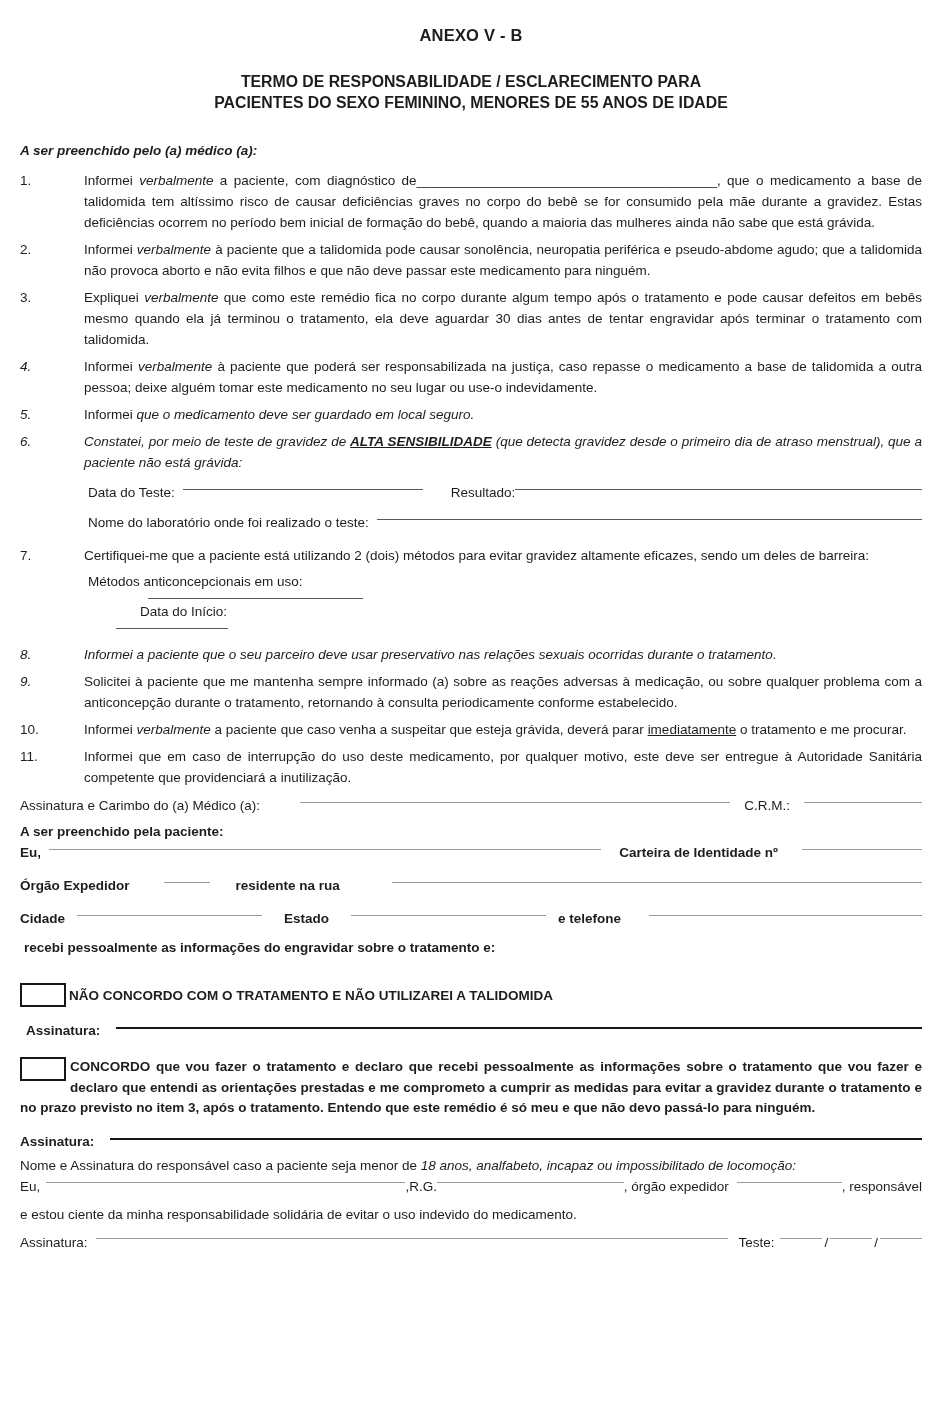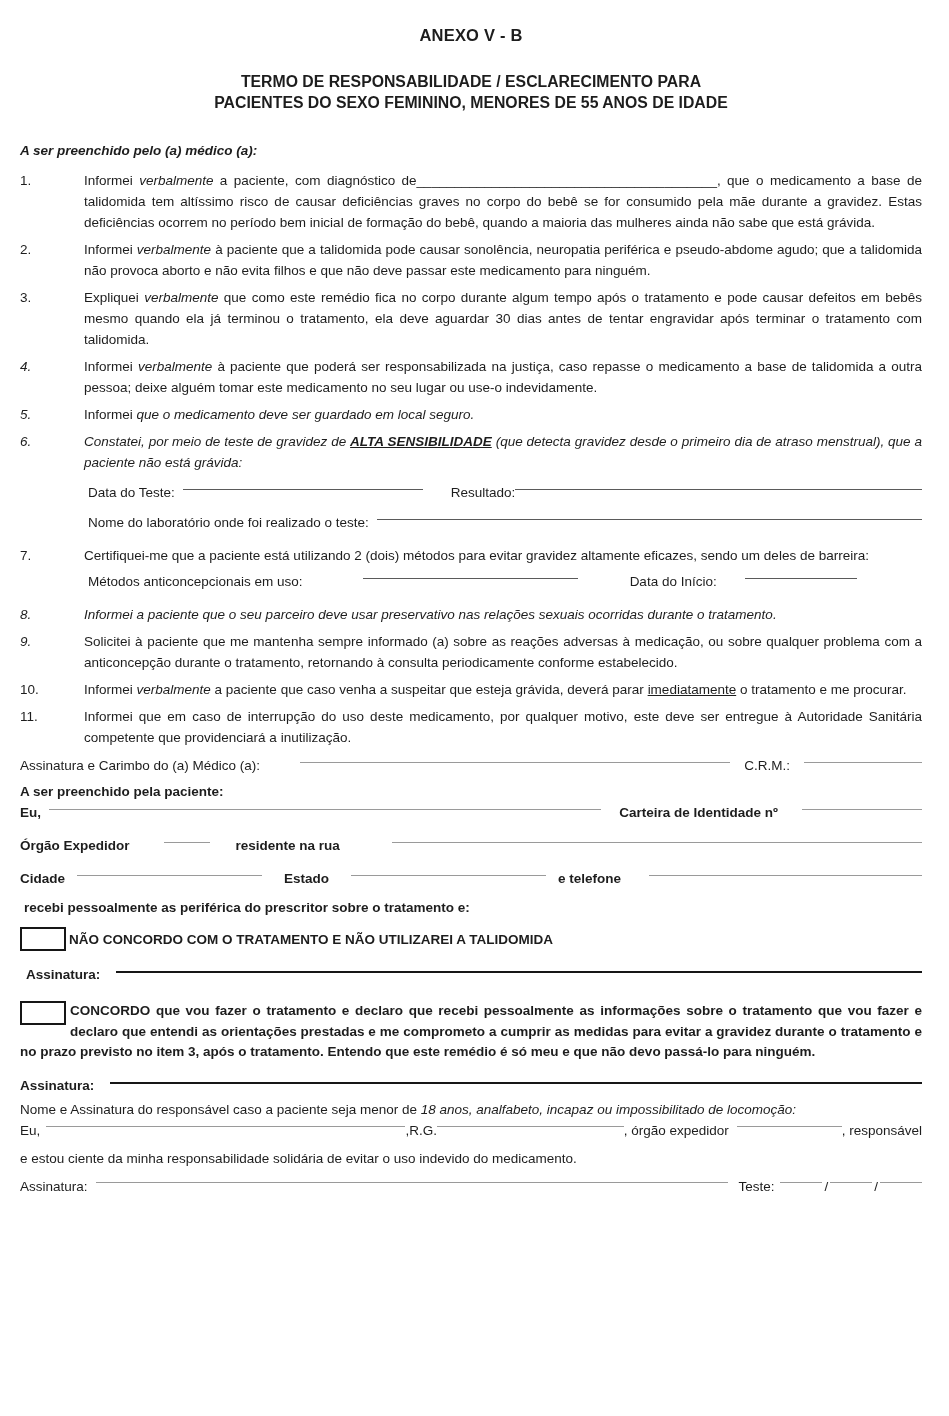--- a/index.html
+++ b/index.html
@@ -21,27 +21,27 @@
   .s-b{font-weight:bold}
   .s-u{text-decoration:underline}
   .frow{display:flex;align-items:flex-start;line-height:20px;}
   .lbl{white-space:nowrap;}
   .blb{font-weight:bold;white-space:nowrap;}
   .blank{border-bottom:1px solid #5a5a5a;margin-bottom:3px;display:block;height:6px;}
   .blank.light{border-bottom-color:#9a9a9a;}
   .blank.thick{border-bottom:2px solid #161616;}
   .grow{flex:1;}
   .checkbox{width:46px;height:24px;border:2px solid #161616;background:#fff;flex:none;box-sizing:border-box;}
-  .cb-row{display:flex;align-items:center;margin-top:12px;}
+  .cb-row{display:flex;align-items:center;margin-top:28px;}
   .cb-row .cb-label{font-weight:bold;margin-left:3px;}
   .cb-para{margin-top:16px;text-align:justify;line-height:20.5px;font-weight:bold;}
   .cb-para .checkbox{float:left;margin:0 4px 2px 0;}
   .test-row{margin:10px 0 10px 68px;}
   .lab-row{margin:0 0 10px 68px;}
-  .met-row{margin:0 0 8px 68px;}
+  .met-row{margin:0 0 8px 68px;flex-direction:column;}
   .sig-doc-row{margin:8px 0 8px 0;}
   .eu-row{margin:4px 0 13px 0;}
   .orgao-row{margin-bottom:13px;}
   .cidade-row{margin-bottom:11px;}
   .recebi{font-weight:bold;margin:0 0 11px 4px;}
   .assin1{margin:14px 0 0 6px;}
   .assin2{margin-top:13px;}
   .g-intro{margin-top:4px;text-align:justify;line-height:20px;}
   .g-row{margin-bottom:6px;line-height:22px;}
   .w46{width:46px;} .w105{width:105px;} .w112{width:112px;} .w118{width:118px;}
@@ -174,21 +174,21 @@
 
   <div class="frow cidade-row">
     <span class="blb">Cidade</span>
     <span class="blank light w185 ml12"></span>
     <span class="blb ml22">Estado</span>
     <span class="blank light w195 ml22"></span>
     <span class="blb ml12">e telefone</span>
     <span class="blank light grow ml28"></span>
   </div>
 
-  <div class="recebi">recebi pessoalmente as periférica do prescritor sobre o tratamento e:</div>
+  <div class="recebi">recebi pessoalmente as informações do engravidar sobre o tratamento e:</div>
 
   <div class="cb-row">
     <span class="checkbox"></span>
     <span class="cb-label">NÃO CONCORDO COM O TRATAMENTO E NÃO UTILIZAREI A TALIDOMIDA</span>
   </div>
 
   <div class="frow assin1">
     <span class="blb">Assinatura:</span>
     <span class="blank thick grow ml16"></span>
   </div>

